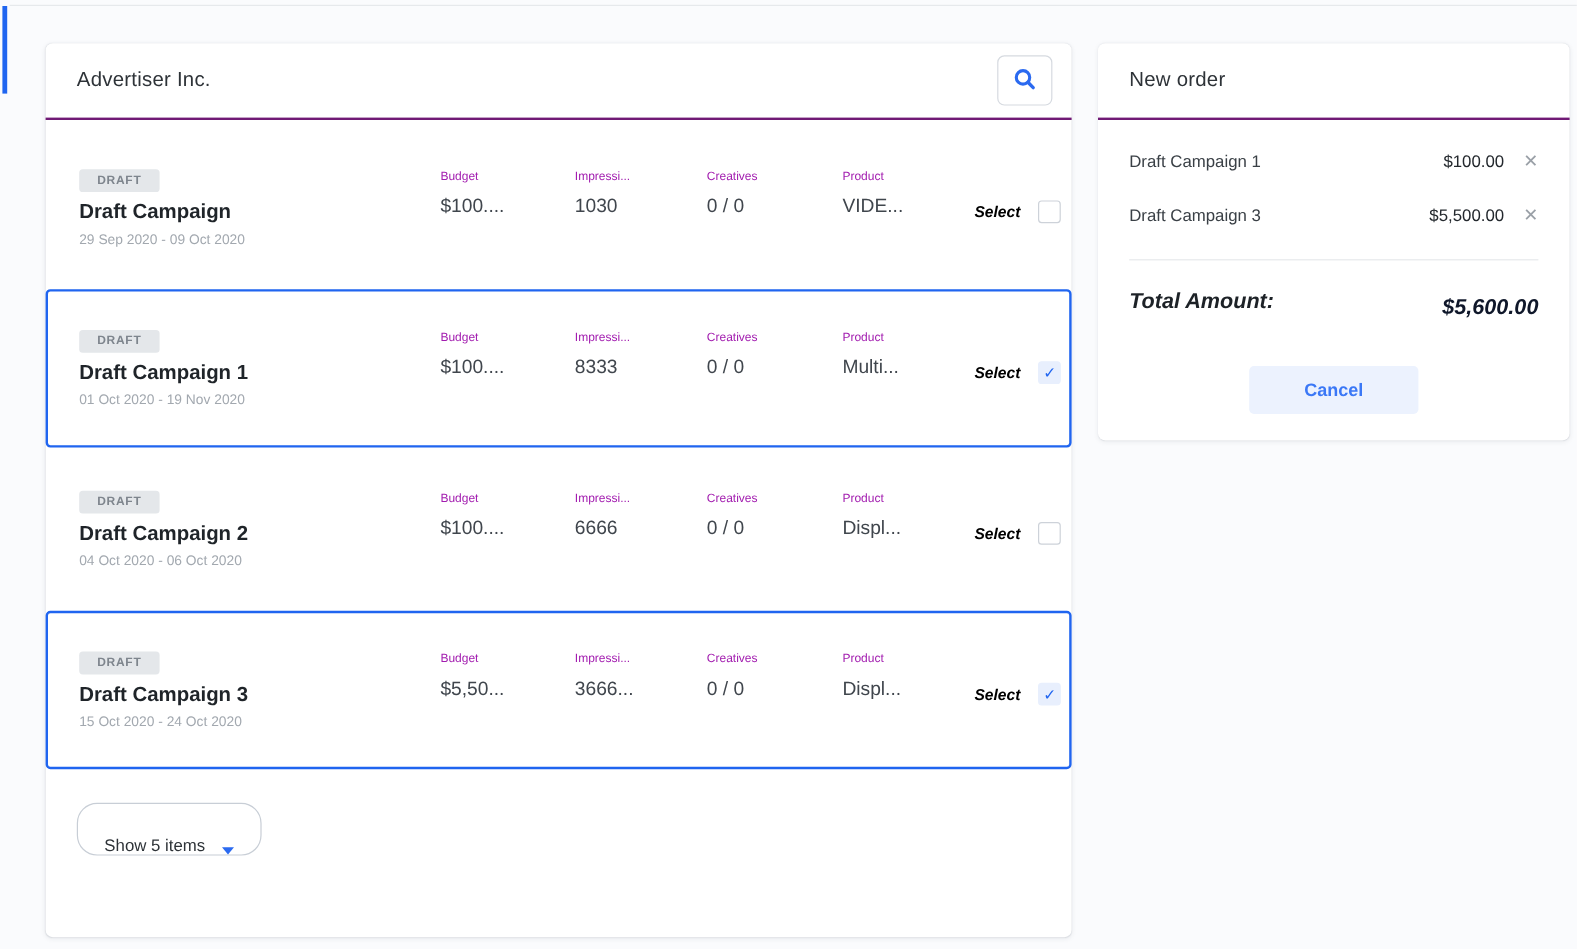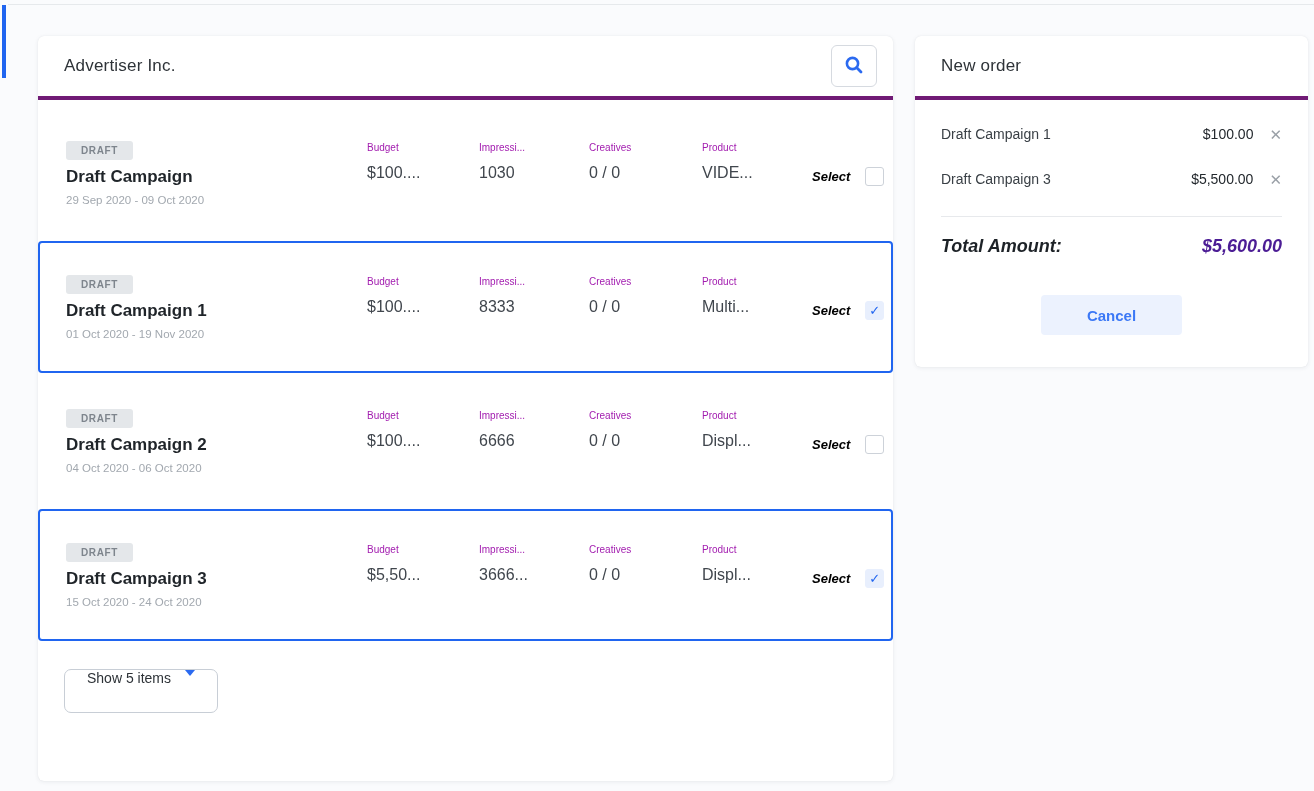--- a/index.html
+++ b/index.html
@@ -20,21 +20,21 @@
     border-radius: 6px;
     box-shadow: 0 1px 4px rgba(40,50,70,0.08), 0 0 1px rgba(40,50,70,0.10);
   }
   .left-card  { left: 38px;  top: 36px; width: 855px; height: 745px; }
   .right-card { left: 915px; top: 36px; width: 393px; height: 331px; }
 
   .card-header {
     height: 64px;
     display: flex; align-items: center;
     padding: 0 16px 0 26px;
-    border-bottom: 4px solid #701a75;
+    border-bottom: 2px solid #701a75;
   }
   .card-title { font-size: 17px; color: #2e3338; letter-spacing: .2px; }
 
   .search-btn {
     margin-left: auto;
     width: 46px; height: 42px;
     border: 1px solid #d6dae0; border-radius: 6px;
     background: #fff;
     display: flex; align-items: center; justify-content: center;
     cursor: pointer;
@@ -84,39 +84,39 @@
     display: flex; align-items: center; justify-content: center;
     cursor: pointer;
   }
   .checkbox .check { display: none; color: #2065f0; font-size: 13px; font-weight: bold; line-height: 1; }
   .checkbox.checked { background: #e8effd; border-color: #e8effd; }
   .checkbox.checked .check { display: block; }
 
   .show-items-wrap { padding: 13px 26px 0 26px; }
   .show-items {
     width: 154px; height: 44px;
-    border: 1px solid #c8ced6; border-radius: 7px; background: #fff;
-    display: flex; align-items: flex-start; justify-content: center; gap: 14px;
+    border: 1px solid #c8ced6; border-radius: 17px; background: #fff;
+    display: flex; align-items: flex-end; justify-content: center; gap: 14px;
     font-size: 14px; color: #2d3237; cursor: pointer;
   }
   .caret-down {
     width: 0; height: 0;
     border-left: 5px solid transparent; border-right: 5px solid transparent;
     border-top: 6px solid #2b6af0;
   }
 
   .order-body { padding: 26px 26px 0 26px; }
   .order-item { display: flex; align-items: center; margin-bottom: 29px; }
   .order-item-name { font-size: 14px; color: #3a4046; }
   .order-item-price { margin-left: auto; font-size: 14px; font-weight: normal; color: #23282d; }
   .remove-icon { margin-left: 16px; color: #9aa0a7; font-size: 15px; font-weight: bold; cursor: pointer; line-height: 1; }
   .order-divider { height: 1px; background: #e7e9ec; margin: 22px 0 19px 0; }
   .order-total { display: flex; align-items: center; font-style: italic; }
   .total-label { font-size: 18px; font-weight: bold; color: #1d2227; }
-  .total-value { margin-left: auto; font-size: 18px; font-weight: bold; color: #4c1d95; }
+  .total-value { margin-left: auto; font-size: 18px; font-weight: bold; color: #0f172a; margin-top: 10px; }
   .order-actions { display: flex; justify-content: center; gap: 10px; margin-top: 38px; }
   .btn {
     width: 141px; height: 40px;
     border: none; border-radius: 4px;
     font-family: inherit; font-size: 15px; font-weight: bold;
     cursor: pointer;
   }
   .btn-cancel  { background: #ecf2fe; color: #3b78f6; }
   .btn-confirm { background: #2065f0; color: #ffffff; }
 </style>

